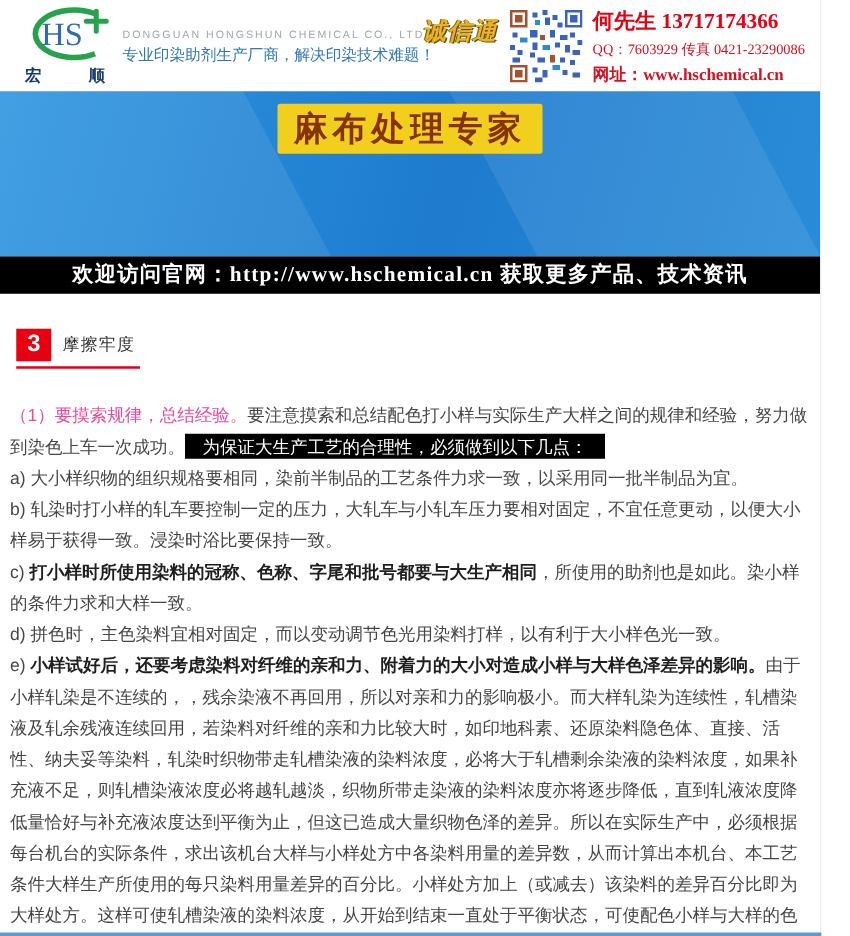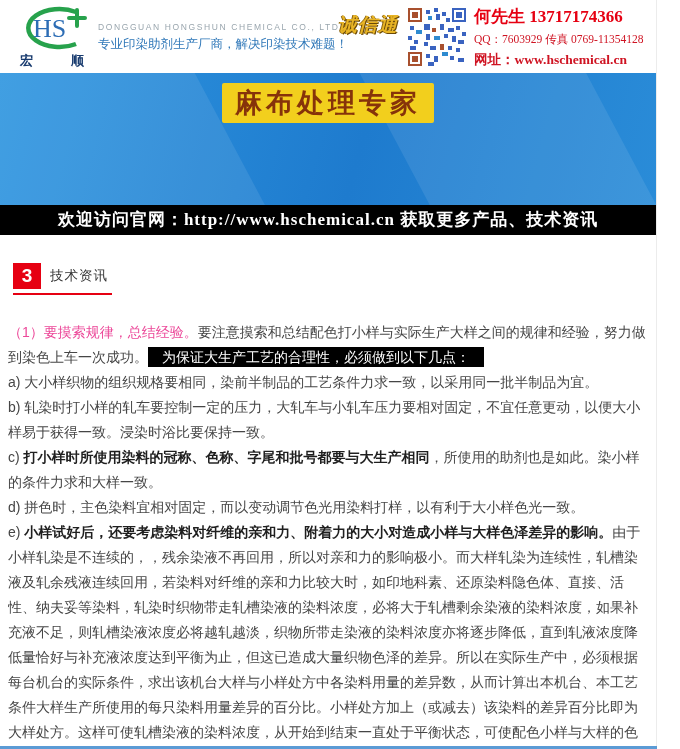--- a/index.html
+++ b/index.html
@@ -129,33 +129,33 @@
             <rect x="13" y="24" width="2" height="3"></rect>
             <rect x="17" y="22" width="3" height="2" fill="#2e8bd0"></rect>
           <rect x="21" y="24" width="2" height="2"></rect>
             <rect x="25" y="25" width="3" height="2"></rect>
             <rect x="10" y="27" width="3" height="2"></rect>
         </g>
       </svg>
 
       <div class="contact">
         <div class="contact-main">何先生  13717174366</div>
-        <div class="contact-sub">QQ：7603929  传真 0769-11354128</div>
+        <div class="contact-sub">QQ：7603929  传真 0421-23290086</div>
         <div class="contact-web">网址：www.hschemical.cn</div>
       </div>
     </div>
 
     <div class="banner">
       <div class="banner-title">麻布处理专家</div>
     </div>
     <div class="green-bar">欢迎访问官网：http://www.hschemical.cn 获取更多产品、技术资讯</div>
 
     <div class="section">
       <div class="section-num">3</div>
-      <div class="section-title">技术资讯</div>
+      <div class="section-title">摩擦牢度</div>
     </div>
 
     <div class="article">
       <p><span class="lead">（1）要摸索规律，总结经验。</span><span>要注意摸索和总结配色打小样与实际生产大样之间的规律和经验，努力做到染色上车一次成功。</span><span class="hl">为保证大生产工艺的合理性，必须做到以下几点：</span></p>
       <p>a) 大小样织物的组织规格要相同，染前半制品的工艺条件力求一致，以采用同一批半制品为宜。</p>
       <p>b) 轧染时打小样的轧车要控制一定的压力，大轧车与小轧车压力要相对固定，不宜任意更动，以便大小样易于获得一致。浸染时浴比要保持一致。</p>
       <p><span>c) </span><span class="b">打小样时所使用染料的冠称、色称、字尾和批号都要与大生产相同</span><span>，所使用的助剂也是如此。染小样的条件力求和大样一致。</span></p>
       <p>d) 拼色时，主色染料宜相对固定，而以变动调节色光用染料打样，以有利于大小样色光一致。</p>
       <p><span>e) </span><span class="b">小样试好后，还要考虑染料对纤维的亲和力、附着力的大小对造成小样与大样色泽差异的影响。</span><span>由于小样轧染是不连续的，，残余染液不再回用，所以对亲和力的影响极小。而大样轧染为连续性，轧槽染液及轧余残液连续回用，若染料对纤维的亲和力比较大时，如印地科素、还原染料隐色体、直接、活性、纳夫妥等染料，轧染时织物带走轧槽染液的染料浓度，必将大于轧槽剩余染液的染料浓度，如果补充液不足，则轧槽染液浓度必将越轧越淡，织物所带走染液的染料浓度亦将逐步降低，直到轧液浓度降低量恰好与补充液浓度达到平衡为止，但这已造成大量织物色泽的差异。所以在实际生产中，必须根据每台机台的实际条件，求出该机台大样与小样处方中各染料用量的差异数，从而计算出本机台、本工艺条件大样生产所使用的每只染料用量差异的百分比。小样处方加上（或减去）该染料的差异百分比即为大样处方。这样可使轧槽染液的染料浓度，从开始到结束一直处于平衡状态，可使配色小样与大样的色泽差异基本一致。</span></p>
     </div>

